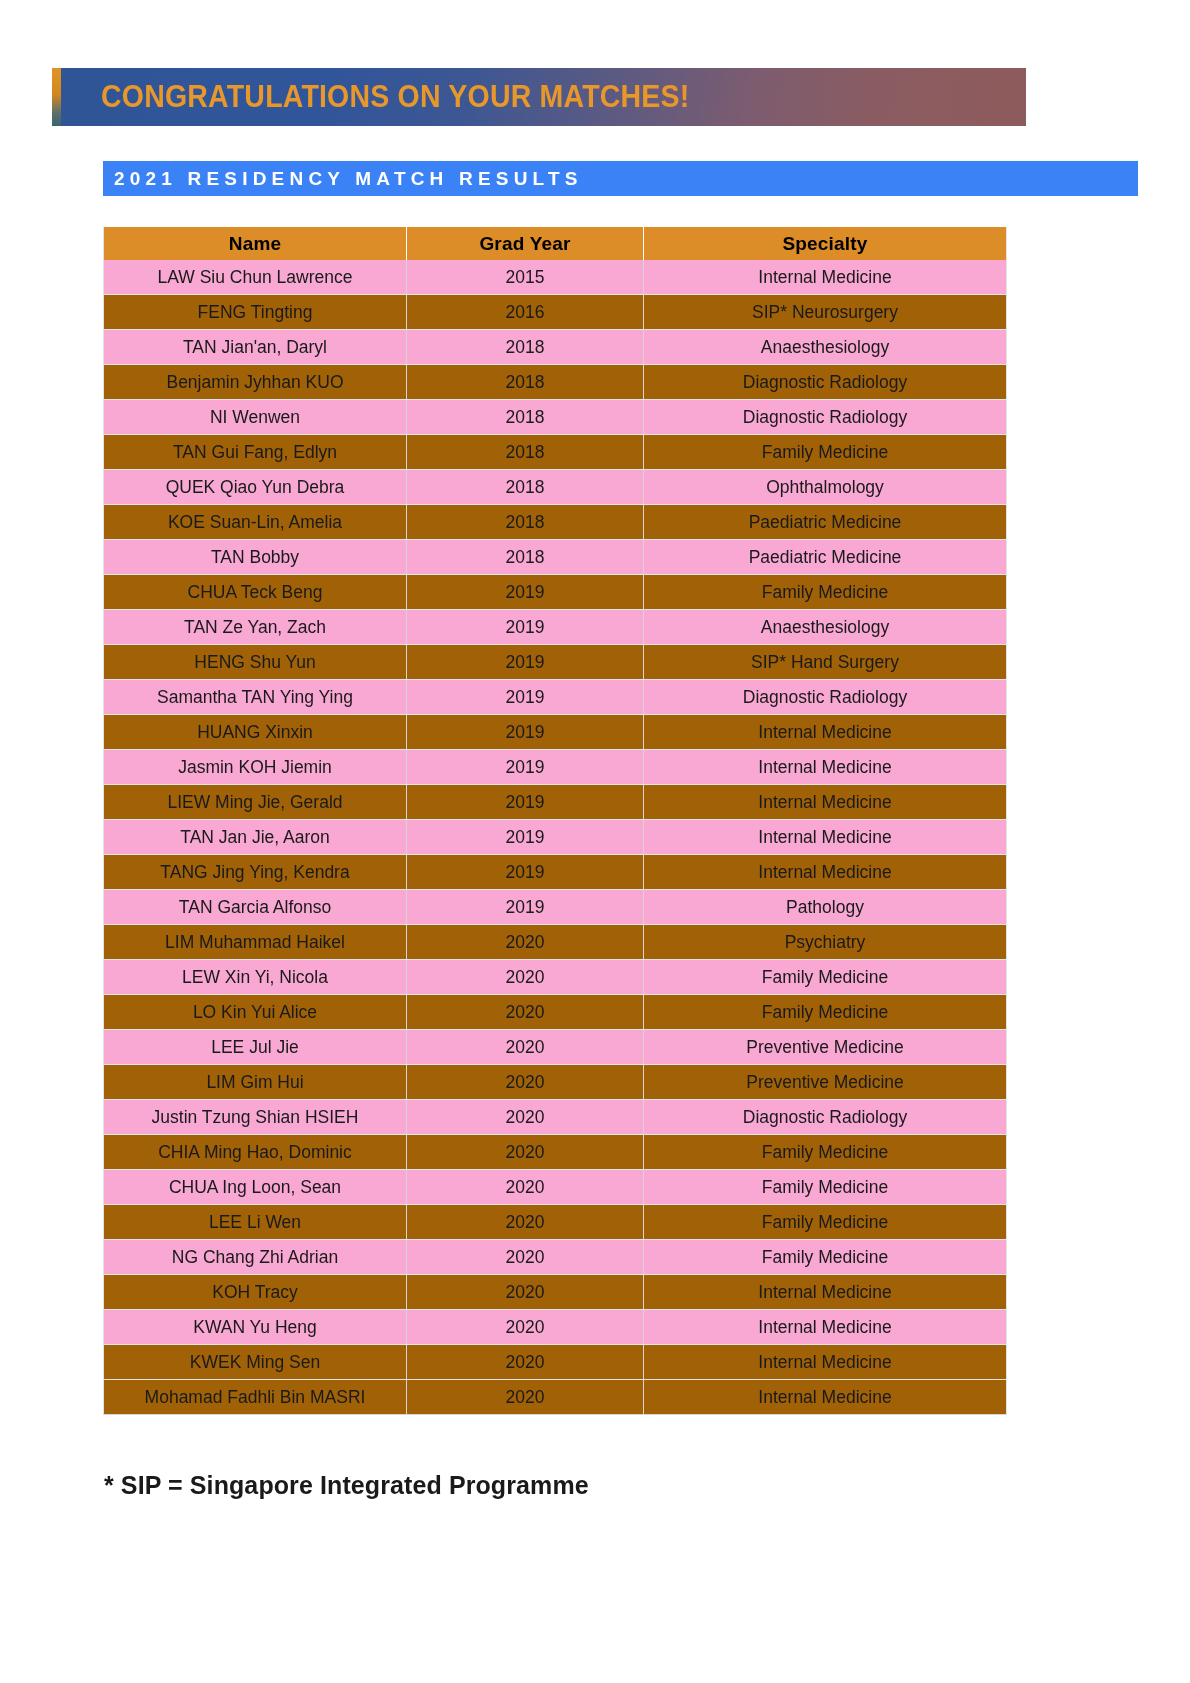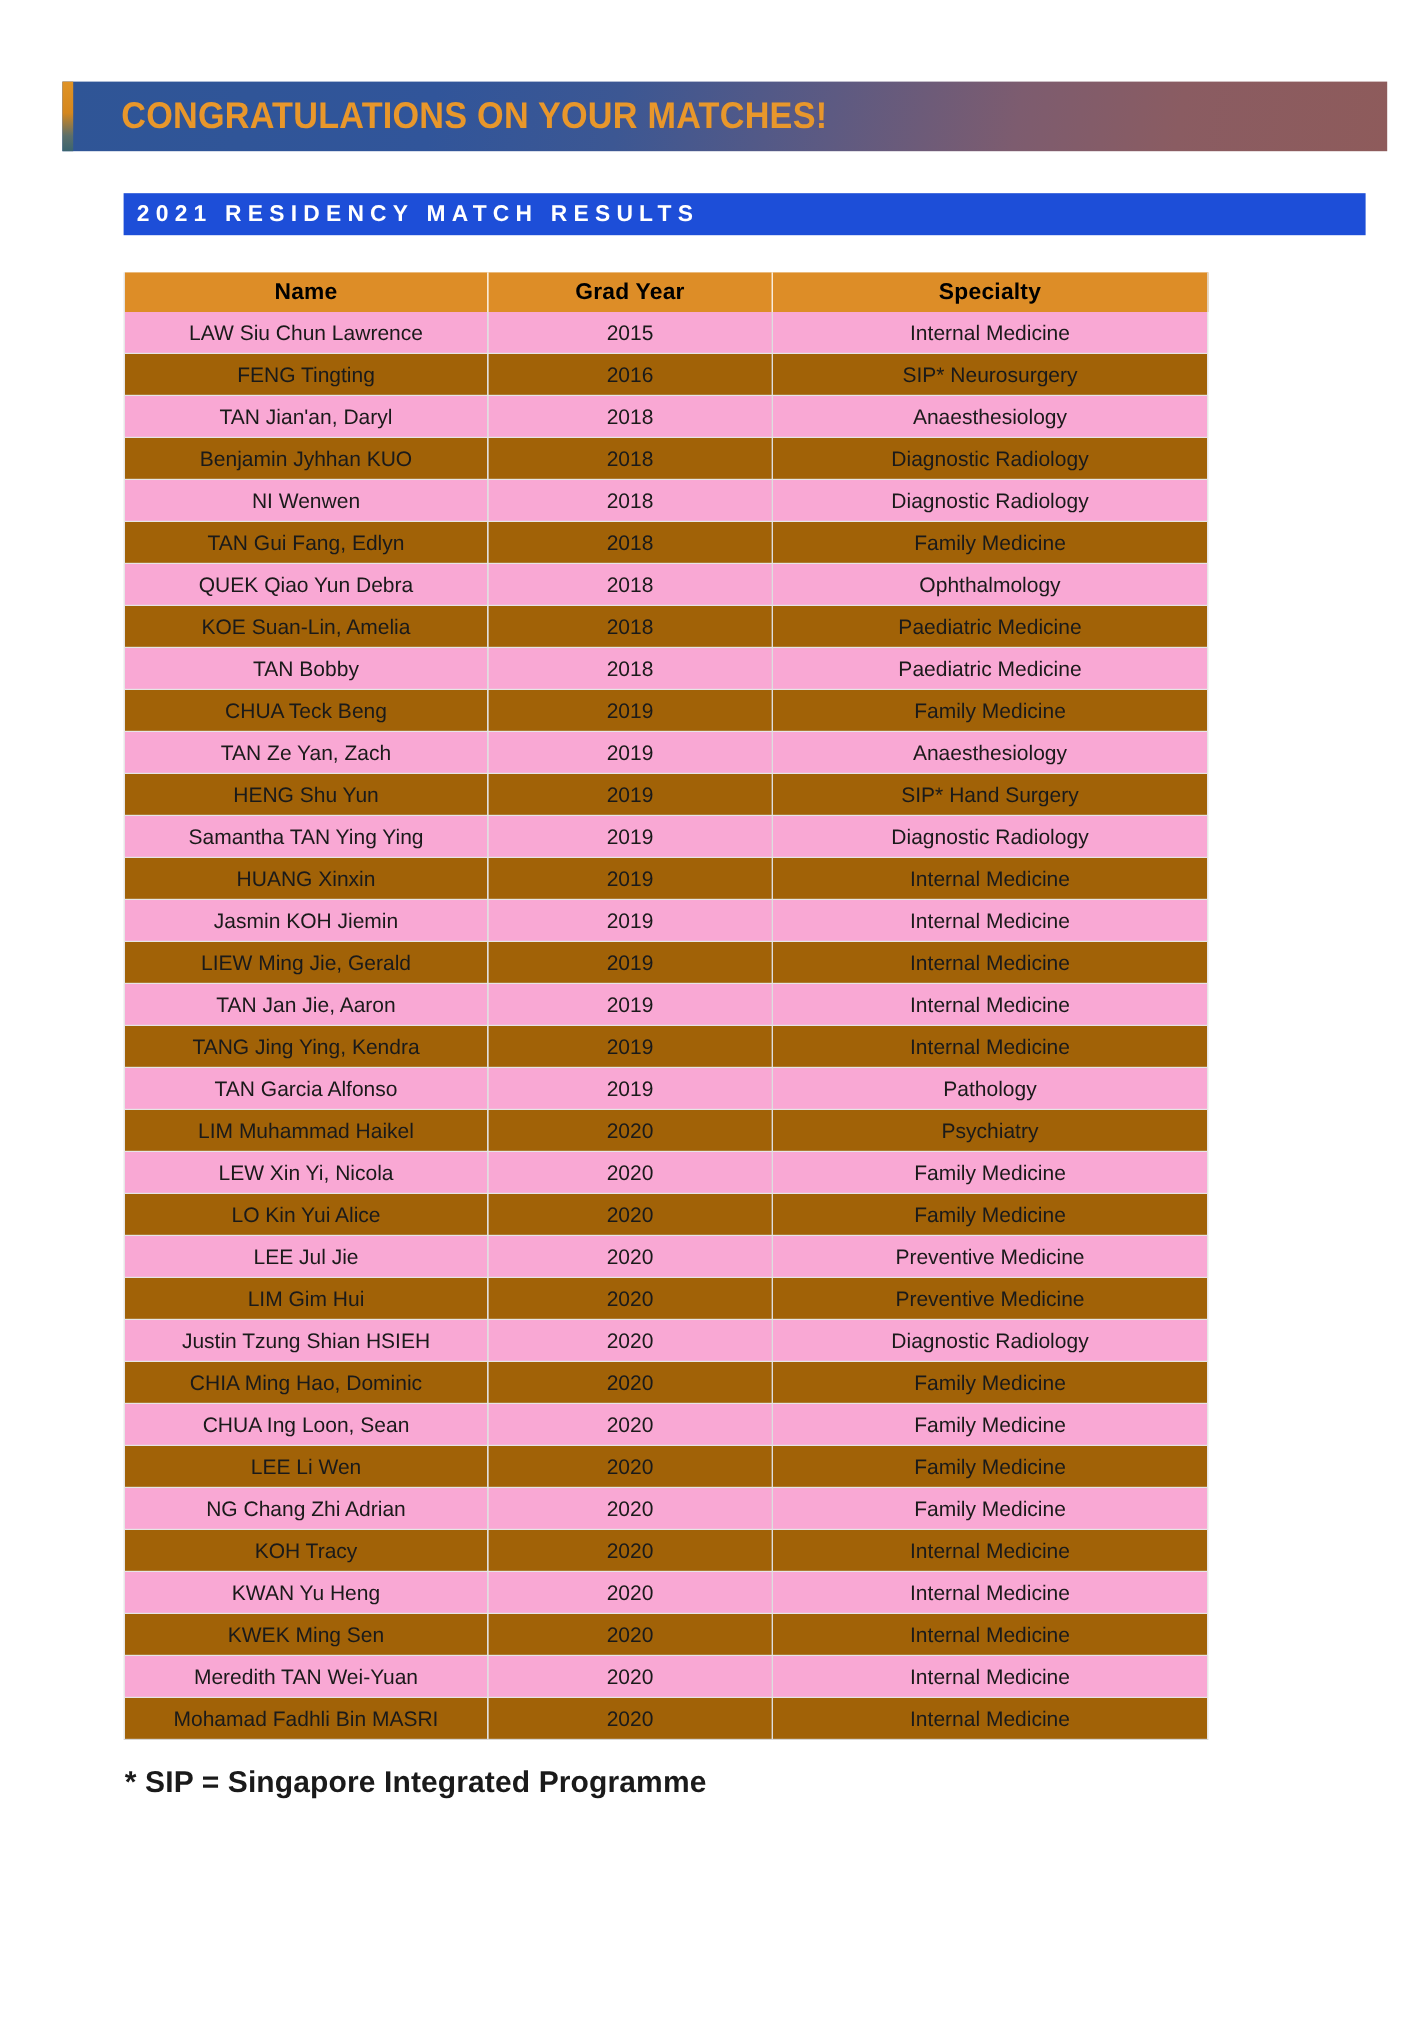--- a/index.html
+++ b/index.html
@@ -14,21 +14,21 @@
     -webkit-font-smoothing: antialiased;
     position: relative;
     overflow: hidden;
   }
 
   
   .banner-wrap {
     position: absolute;
     left: 52px;
     top: 68px;
-    width: 1104px;
+    width: 974px;
     height: 58px;
   }
   .banner {
     position: absolute;
     inset: 0;
     background: linear-gradient(100deg,
         #2f5596 0%,
         #31559a 28%,
         #3c5793 42%,
         #5d5a82 58%,
@@ -64,21 +64,21 @@
     transform-origin: left center;
   }
 
   
   .subtitle-bar {
     position: absolute;
     left: 103px;
     top: 161px;
     width: 1035px;
     height: 35px;
-    background: #1d4ed8;
+    background: #3b82f6;
     display: flex;
     align-items: center;
   }
   .subtitle-text {
     color: #ffffff;
     font-size: 19px;
     font-weight: 700;
     letter-spacing: 5.2px;
     padding-left: 11px;
     white-space: nowrap;
@@ -329,25 +329,20 @@
         <tr class="alt">
           <td>KWAN Yu Heng</td>
           <td>2020</td>
           <td>Internal Medicine</td>
         </tr>
         <tr class="plain">
           <td>KWEK Ming Sen</td>
           <td>2020</td>
           <td>Internal Medicine</td>
         </tr>
-        <tr class="alt">
-          <td>Meredith TAN Wei-Yuan</td>
-          <td>2020</td>
-          <td>Internal Medicine</td>
-        </tr>
         <tr class="plain">
           <td>Mohamad Fadhli Bin MASRI</td>
           <td>2020</td>
           <td>Internal Medicine</td>
         </tr>
       </tbody>
   </table>
 </div>
 
 <div class="footnote">* SIP = Singapore Integrated Programme</div>

